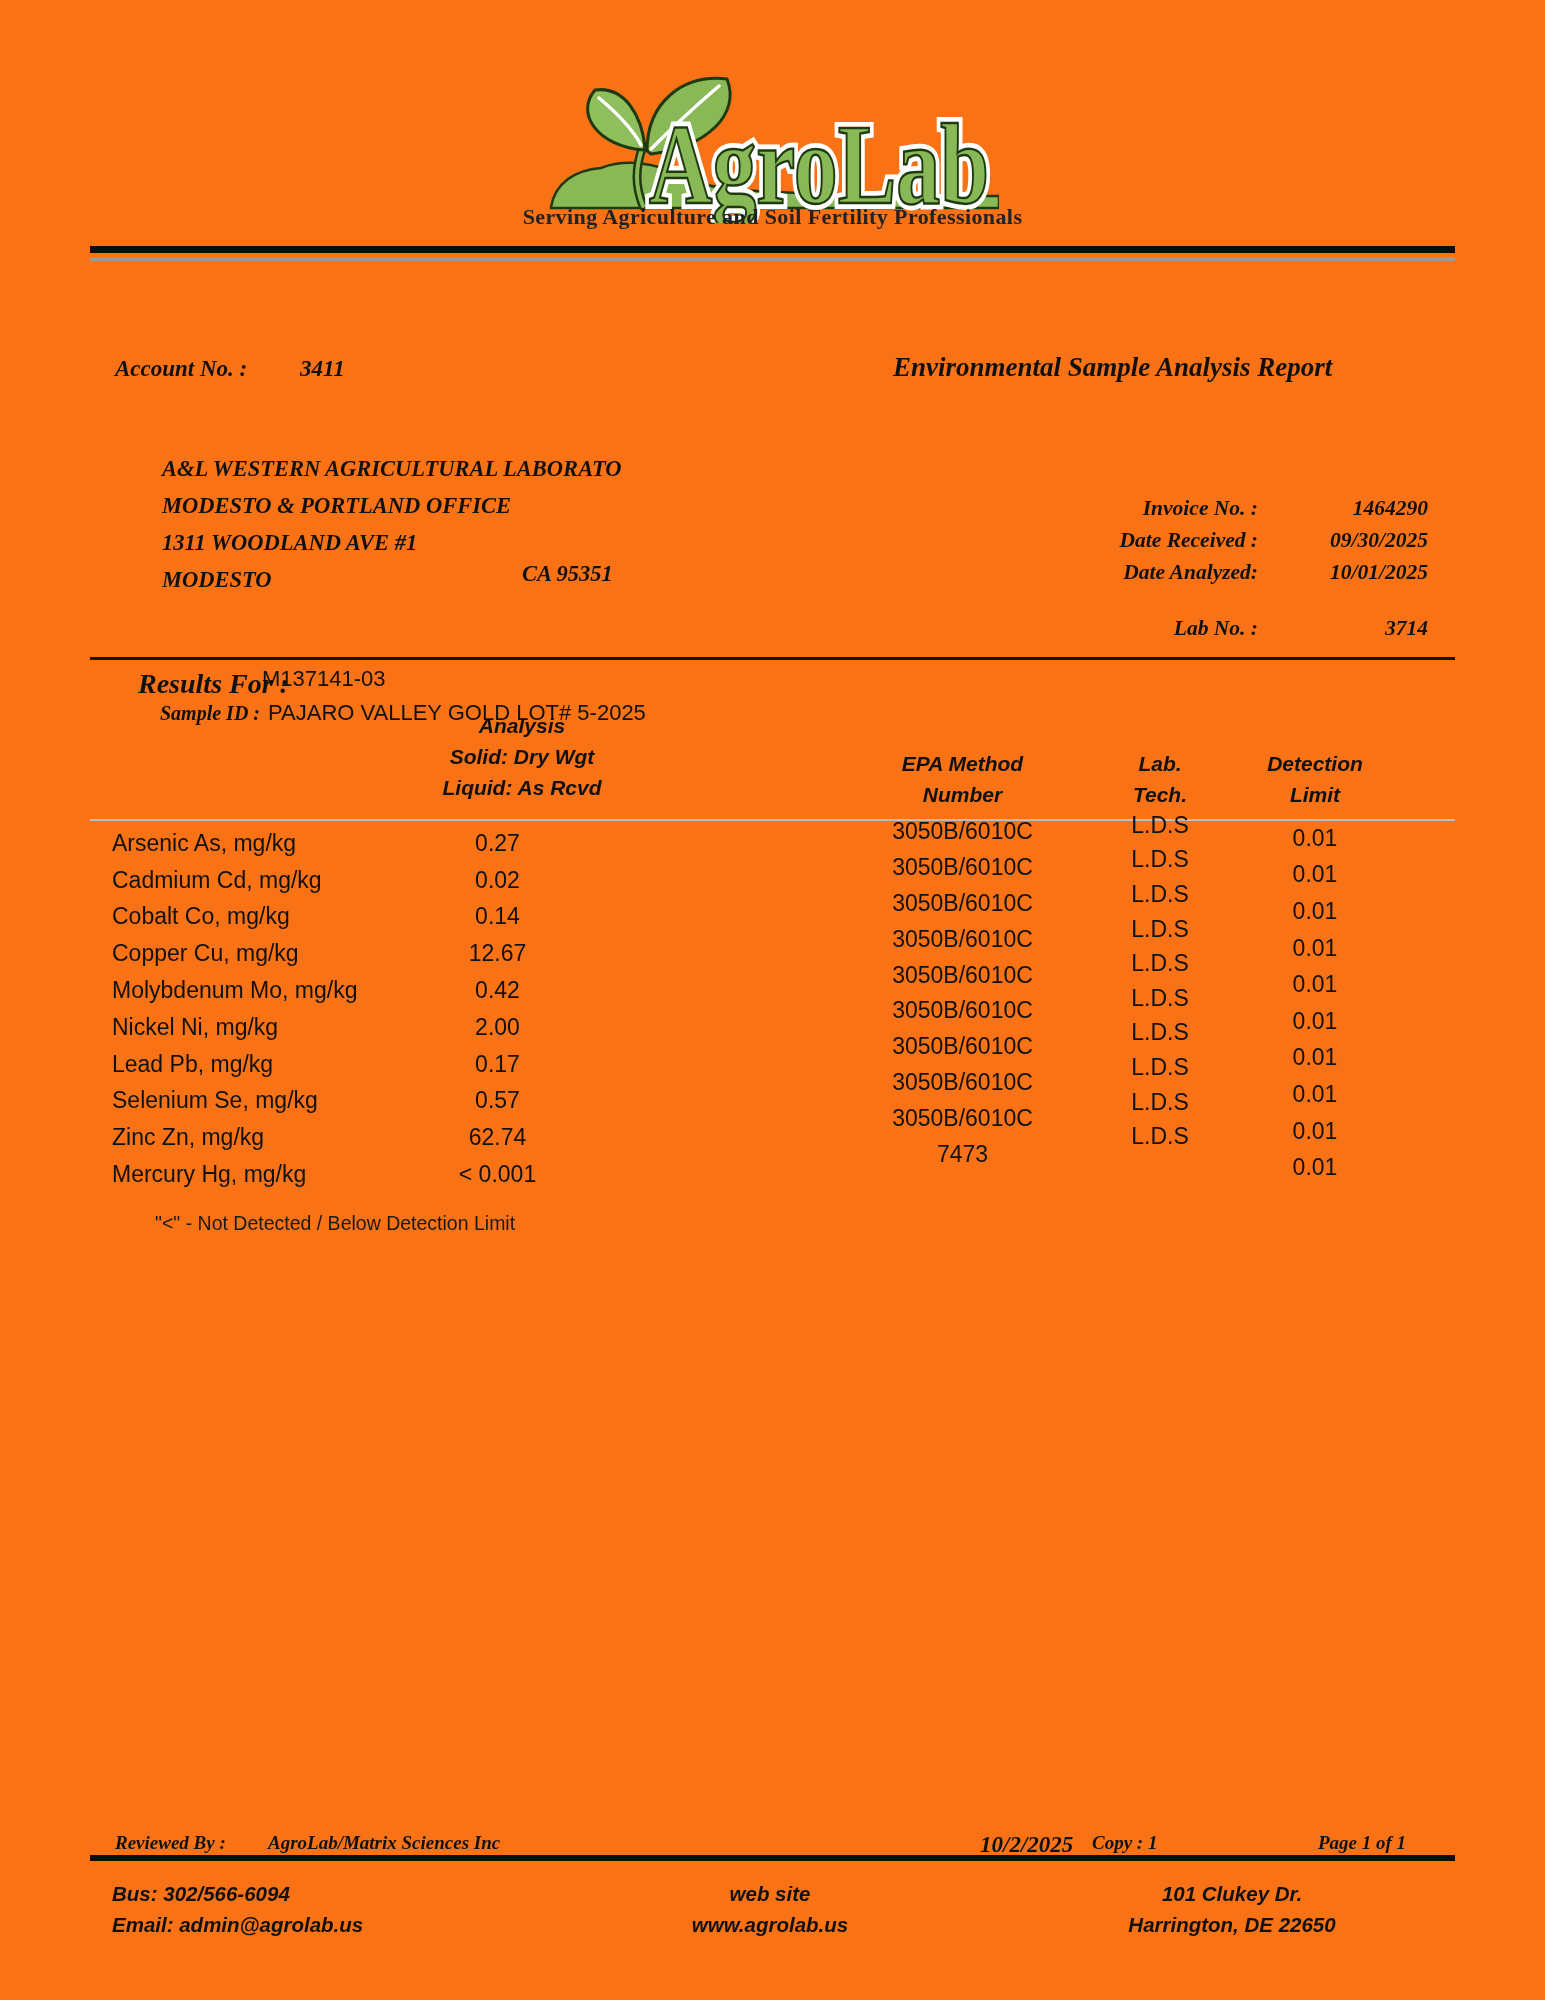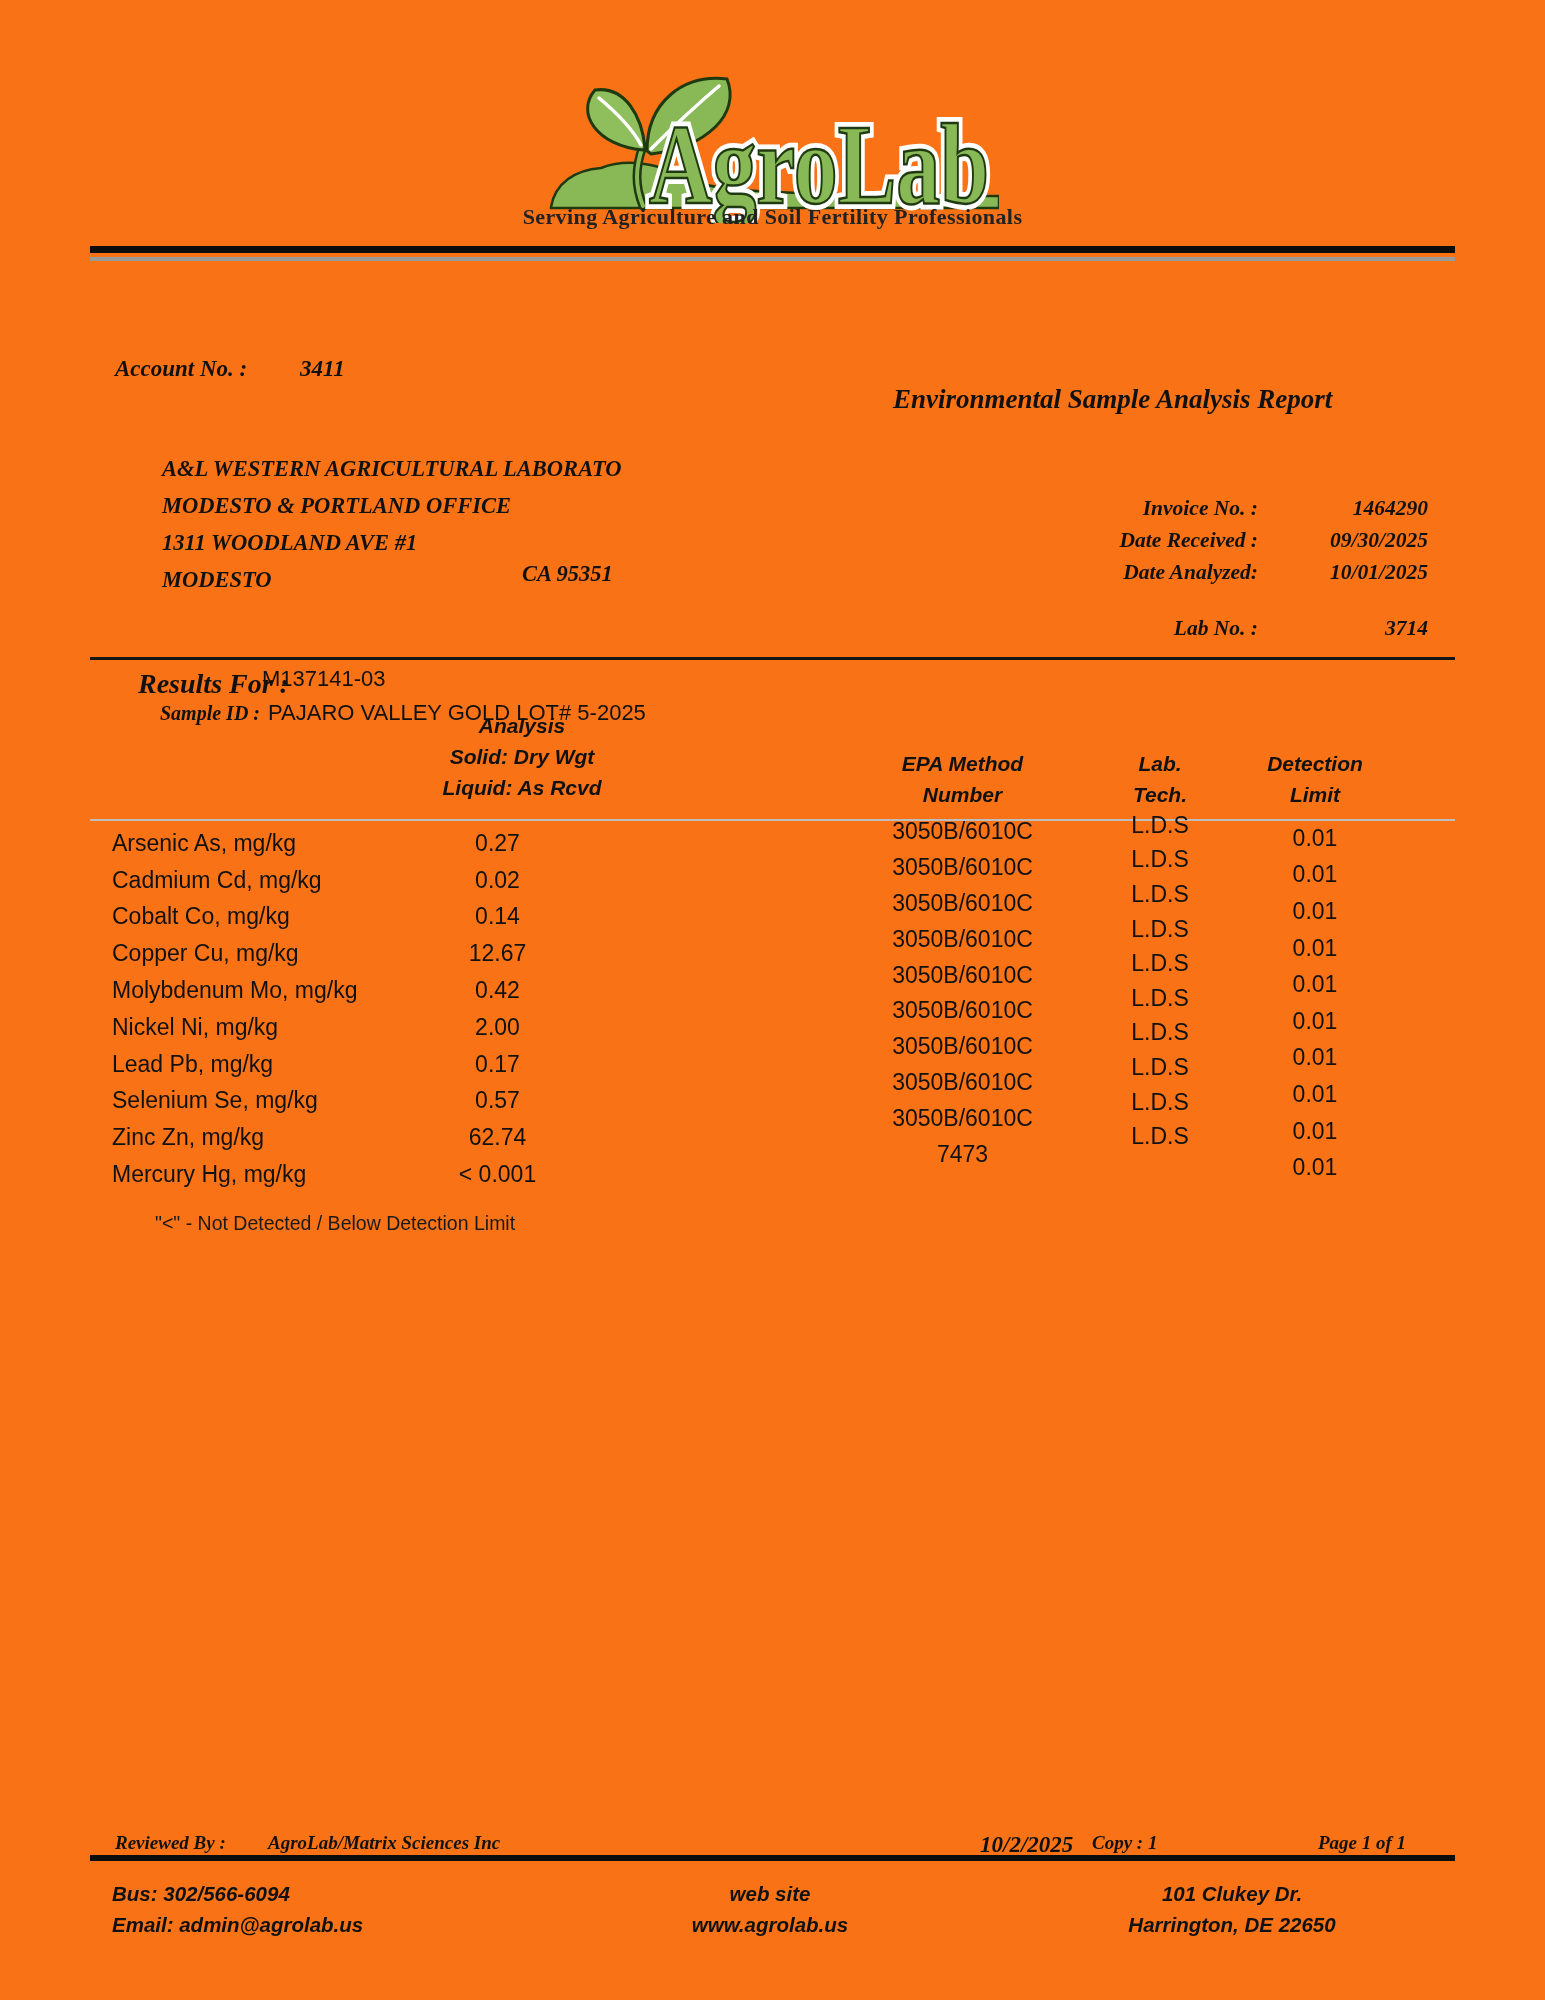--- a/index.html
+++ b/index.html
@@ -33,21 +33,21 @@
     font-style:italic;font-weight:bold;white-space:nowrap;
   }
   .sans{font-family:"Liberation Sans", sans-serif;white-space:nowrap;}
   .bi-sans{
     font-family:"Liberation Sans", sans-serif;
     font-style:italic;font-weight:bold;white-space:nowrap;
   }
   
   .account-label{top:356px;left:115px;font-size:23px;}
   .account-value{top:356px;left:300px;font-size:23px;}
-  .report-title{top:352px;left:893px;font-size:27px;margin-top:32px;}
+  .report-title{top:352px;left:893px;font-size:27px;}
   .client-block{top:450px;left:162px;font-size:22.5px;line-height:37px;}
   .client-statezip{top:561px;left:522px;font-size:22.5px;}
   .meta-labels{top:492px;left:1000px;width:258px;text-align:right;font-size:21.5px;line-height:32px;}
   .meta-values{top:492px;left:1228px;width:200px;text-align:right;font-size:21.5px;line-height:32px;}
   .lab-label{top:616px;left:1000px;width:258px;text-align:right;font-size:21.5px;}
   .lab-value{top:616px;left:1228px;width:200px;text-align:right;font-size:21.5px;}
   
   .results-label{top:668px;left:138px;font-size:28px;}
   .results-value{top:666px;left:262px;font-size:22px;}
   .sampleid-label{top:702px;left:160px;font-size:20px;}

